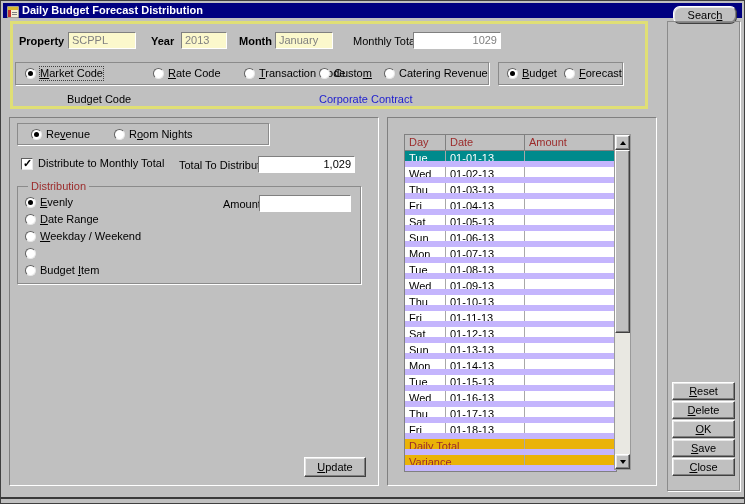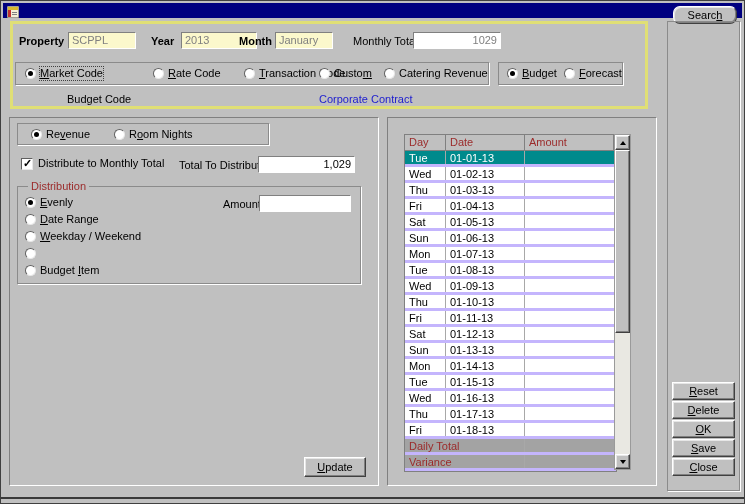--- a/index.html
+++ b/index.html
@@ -47,24 +47,24 @@
   .legend{position:absolute;top:-7px;left:10px;background:#C0C0C0;padding:0 3px;line-height:13px;}
   
   .combo{display:flex;}
   .combo .cval{flex:1;line-height:16px;padding-left:3px;}
   .ddbtn{width:16px;height:16px;position:relative;}
   .ddarrow{position:absolute;left:4px;top:5px;width:0;height:0;
     border-left:3px solid transparent;border-right:3px solid transparent;border-top:4px solid #000;}
   .ddbar{position:absolute;left:3px;top:11px;width:8px;height:1px;background:#000;}
   
   .tbl{background:#fff;border:1px solid #808080;box-sizing:content-box;}
-  .trow{display:flex;height:16px;border-bottom:3px solid #c4b5fd;box-sizing:border-box;}
+  .trow{display:flex;height:16px;border-bottom:6px solid #c4b5fd;box-sizing:border-box;}
   .trow.head{background:#C0C0C0;color:#9B2B2B;border-bottom:1px solid #808080;}
   .trow.sel{background:#008A8C;color:#fff;}
-  .trow.foot{background:#a3a3a3;color:#9B2B2B;}
+  .trow.foot{background:#eab308;color:#9B2B2B;}
   .tcell{line-height:15px;padding:0 4px;border-right:1px solid #A8A8A8;box-sizing:border-box;
     white-space:nowrap;overflow:hidden;}
   .trow.head .tcell{border-right:1px solid #808080;}
   .c-day{width:41px;}
   .c-date{width:79px;}
   .c-amount{width:89px;border-right:none;}
   .c-label{width:120px;}
   
   .sb{background:#E9E8E2;border:1px solid #9a9a9a;box-sizing:border-box;}
   .sb .sbtn{position:absolute;left:0;width:15px;height:15px;}
@@ -82,29 +82,30 @@
 <div id="window">
 
   <div class="abs titlebar">
     <svg class="abs titleicon" viewBox="0 0 12 12">
       <rect x="0" y="0" width="12" height="12" fill="#F5F0D8" stroke="#505050" stroke-width="1"></rect>
       <rect x="1" y="1" width="10" height="3" fill="#D8B830"></rect>
       <rect x="1" y="4" width="3" height="7" fill="#C03030"></rect>
       <rect x="5" y="6" width="5" height="1" fill="#808080"></rect>
       <rect x="5" y="8" width="5" height="1" fill="#808080"></rect>
     </svg>
+    <span>Daily Budget Forecast Distribution</span>
   </div>
 
   <div class="abs yellowframe"></div>
 
   <div class="abs lbl bold" style="left:18px;top:34px;">Property</div>
   <div class="abs sunken field f-yellow" style="left:67px;top:31px;width:68px;height:17px;">SCPPL</div>
 
   <div class="abs lbl bold" style="left:150px;top:34px;">Year</div>
-  <div class="abs sunken field f-yellow" style="left:180px;top:31px;width:76px;height:17px;">2013</div>
+  <div class="abs sunken field f-yellow" style="left:180px;top:31px;width:46px;height:17px;">2013</div>
 
   <div class="abs lbl bold" style="left:238px;top:34px;">Month</div>
   <div class="abs sunken field f-yellow" style="left:274px;top:31px;width:58px;height:17px;">January</div>
 
   <div class="abs lbl" style="left:352px;top:34px;">Monthly Total</div>
   <div class="abs sunken field f-gray" style="left:412px;top:31px;width:88px;height:17px;">1029</div>
 
   <div class="abs etched" style="left:14px;top:61px;width:474px;height:23px;"></div>
   <div class="abs radio on" style="left:24px;top:66px;">
     <span class="rb"></span>

